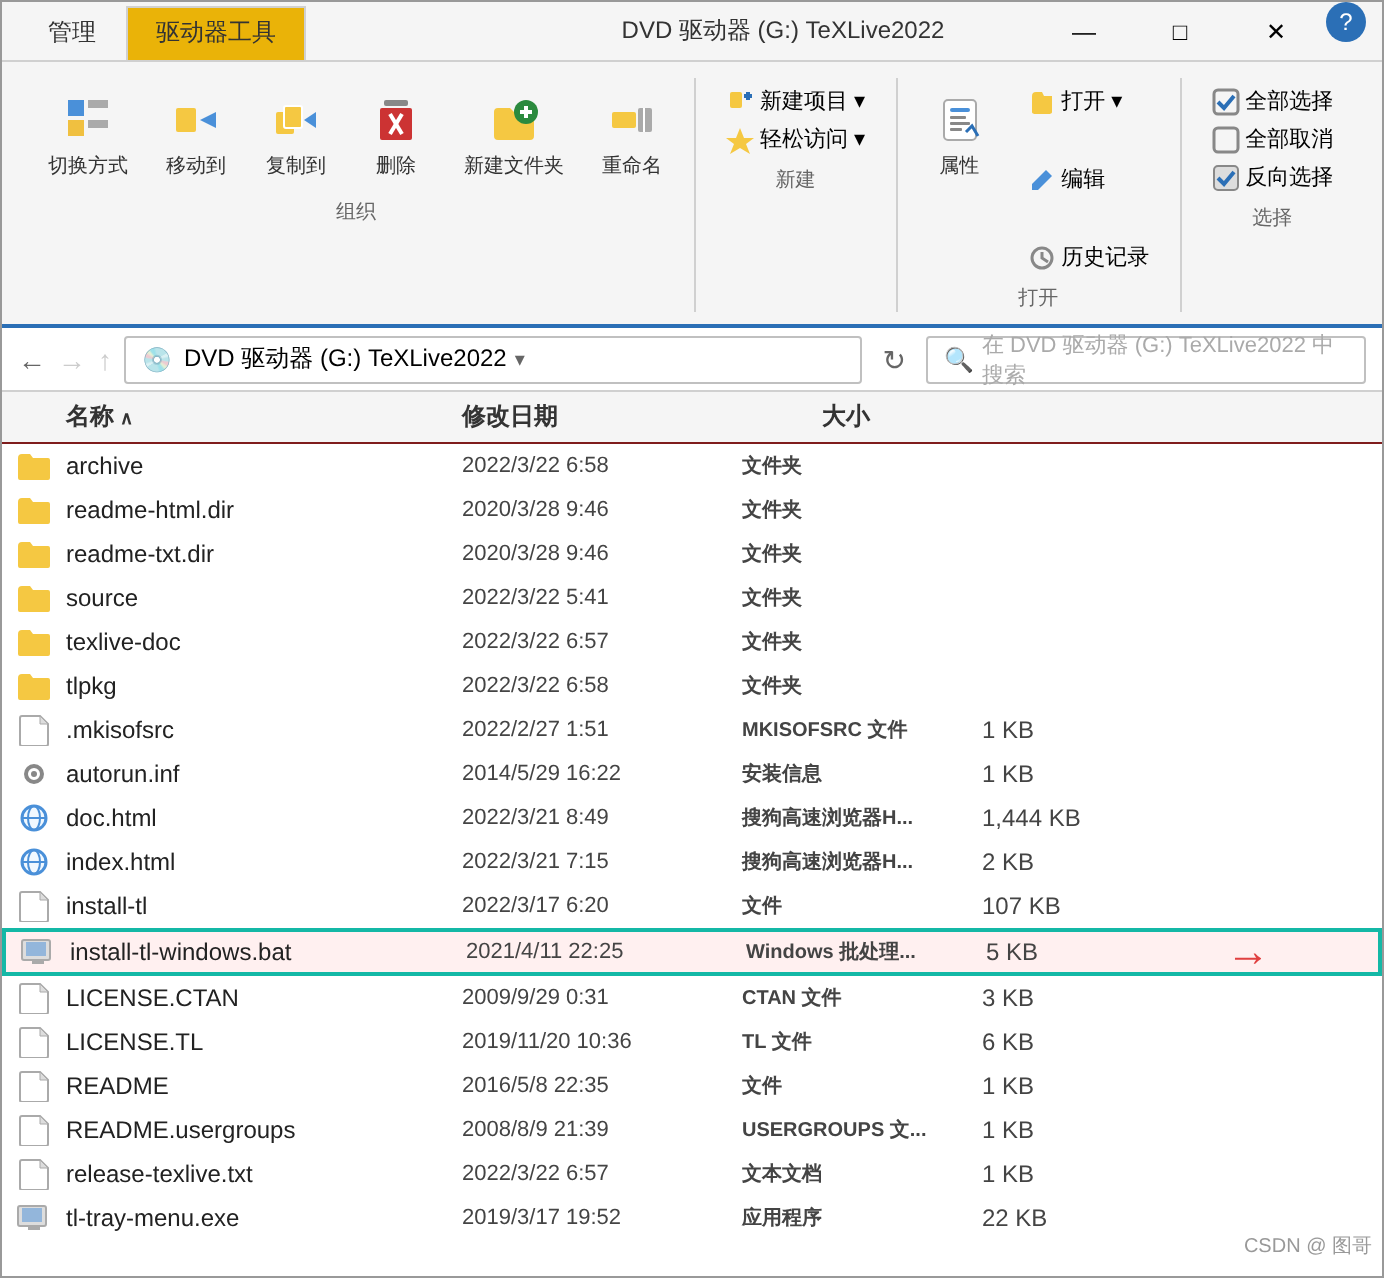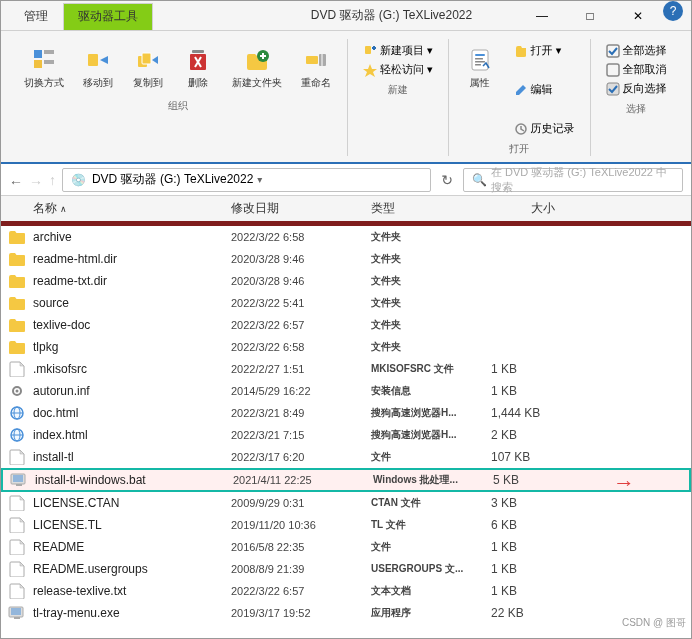--- a/index.html
+++ b/index.html
@@ -53,22 +53,22 @@
       background: #fff; border-radius: 2px;
     }
     .address-dropdown { font-size: 10px; color: #666; padding: 0 4px; cursor: pointer; }
     .address-refresh { font-size: 14px; color: #666; cursor: pointer; margin: 0 4px; }
     .search-box {
       width: 220px; height: 24px; border: 1px solid #c0c0c0;
       padding: 2px 8px; font-size: 12px; border-radius: 2px; display: flex; align-items: center; gap: 4px;
     }
     .search-icon { color: #888; font-size: 12px; }
     .file-header {
-      display: flex; background: #f5f5f5; border-bottom: 5px solid #7f1d1d;
-      padding: 4px 0; font-size: 12px; color: #333; font-weight: 400;
+      display: flex; background: #f5f5f5; border-bottom: 1px solid #7f1d1d;
+      padding: 4px 0; font-size: 12px; color: #333; font-weight: 700;
     }
     .col-name { width: 230px; padding-left: 32px; }
     .col-date { width: 140px; }
     .col-type { width: 120px; }
     .col-size { width: 80px; text-align: right; padding-right: 16px; }
     .file-list { flex: 1; overflow-y: auto; }
     .file-row {
       display: flex; align-items: center; padding: 2px 0;
       font-size: 12px; color: #222; cursor: pointer; min-height: 22px;
     }
@@ -85,21 +85,21 @@
     }
 
     
     .ribbon-tabs {
       display: flex; background: #f0f0f0; border-bottom: 1px solid #d0d0d0;
     }
     .rtab {
       padding: 4px 14px; font-size: 12px; cursor: pointer; color: #333;
       border: 1px solid transparent; border-bottom: none;
     }
-    .rtab.active { background: #84cc16; border-color: #d0d0d0; margin-bottom: -1px; z-index: 1; }
+    .rtab.active { background: #eab308; border-color: #d0d0d0; margin-bottom: -1px; z-index: 1; }
 
     
     .help-btn { margin-left: auto; width: 20px; height: 20px; border-radius: 50%; background: #2b6fb6; color: #fff; font-size: 12px; display: flex; align-items: center; justify-content: center; cursor: pointer; }
 
     .window-frame {
       border: 1px solid #999; background: #fff;
       display: flex; flex-direction: column;
       width: 692px; height: 639px; position: relative;
     }
 
@@ -311,23 +311,20 @@
   </div>
 
   <div class="file-header">
     <div class="col-name" style="display:flex; align-items:center; cursor:pointer;">
       <span>名称</span>
       <span class="sort-arrow">∧</span>
     </div>
     <div class="col-date">
       <span>修改日期</span>
     </div>
-    <div class="col-type">
-      <span>类型</span>
-    </div>
     <div class="col-size">
       <span>大小</span>
     </div>
   </div>
 
   <div class="file-list" id="file-list-container">
   <div class="file-row">
     <div class="file-icon">
           <svg width="18" height="16" viewBox="0 0 18 16">
             <path d="M1 4 Q1 2 3 2 L7 2 L8.5 4 L16 4 Q17 4 17 5 L17 14 Q17 15 16 15 L2 15 Q1 15 1 14 Z" fill="#f5c842"></path>

